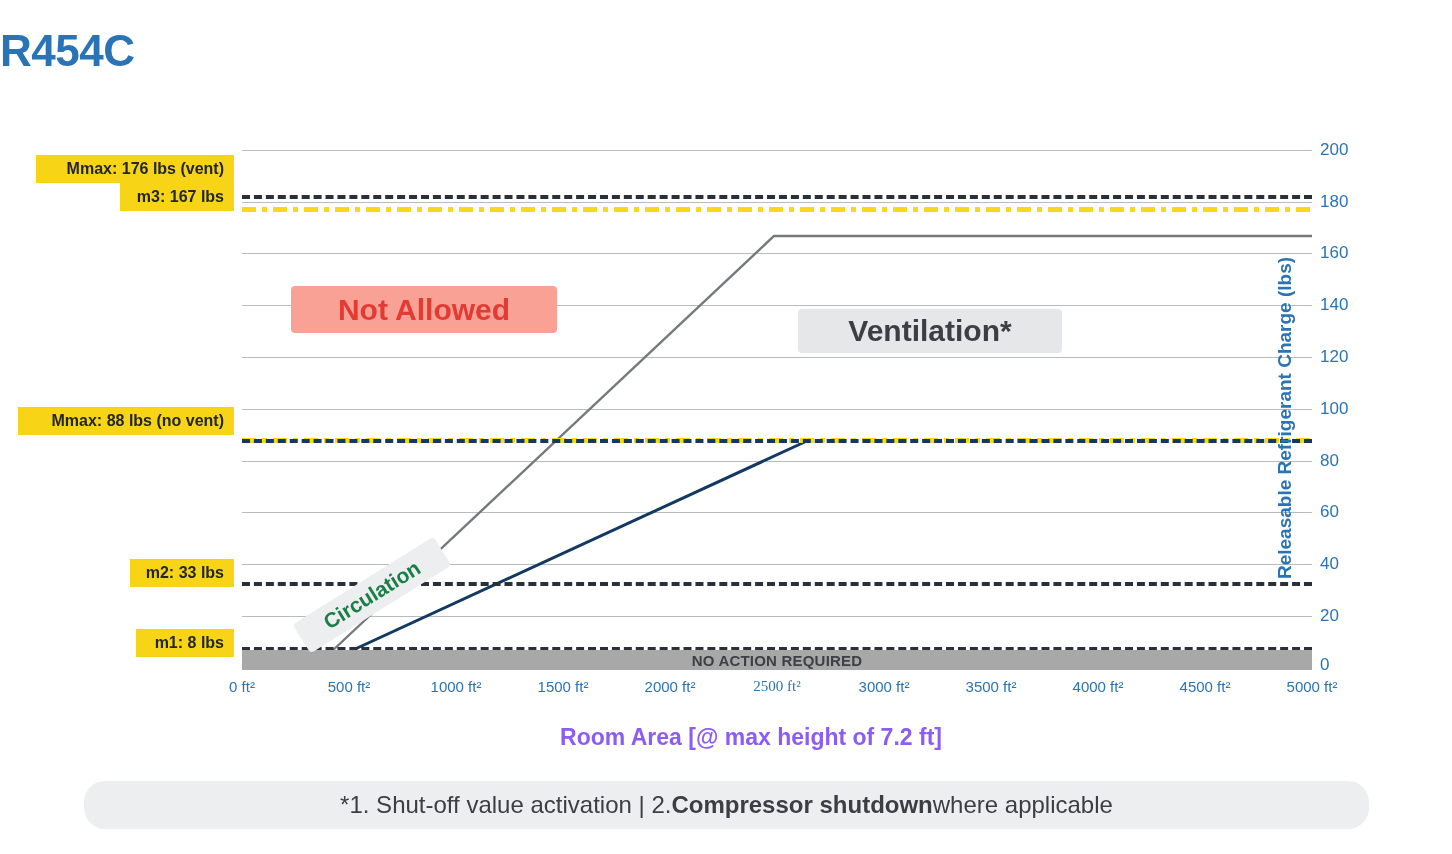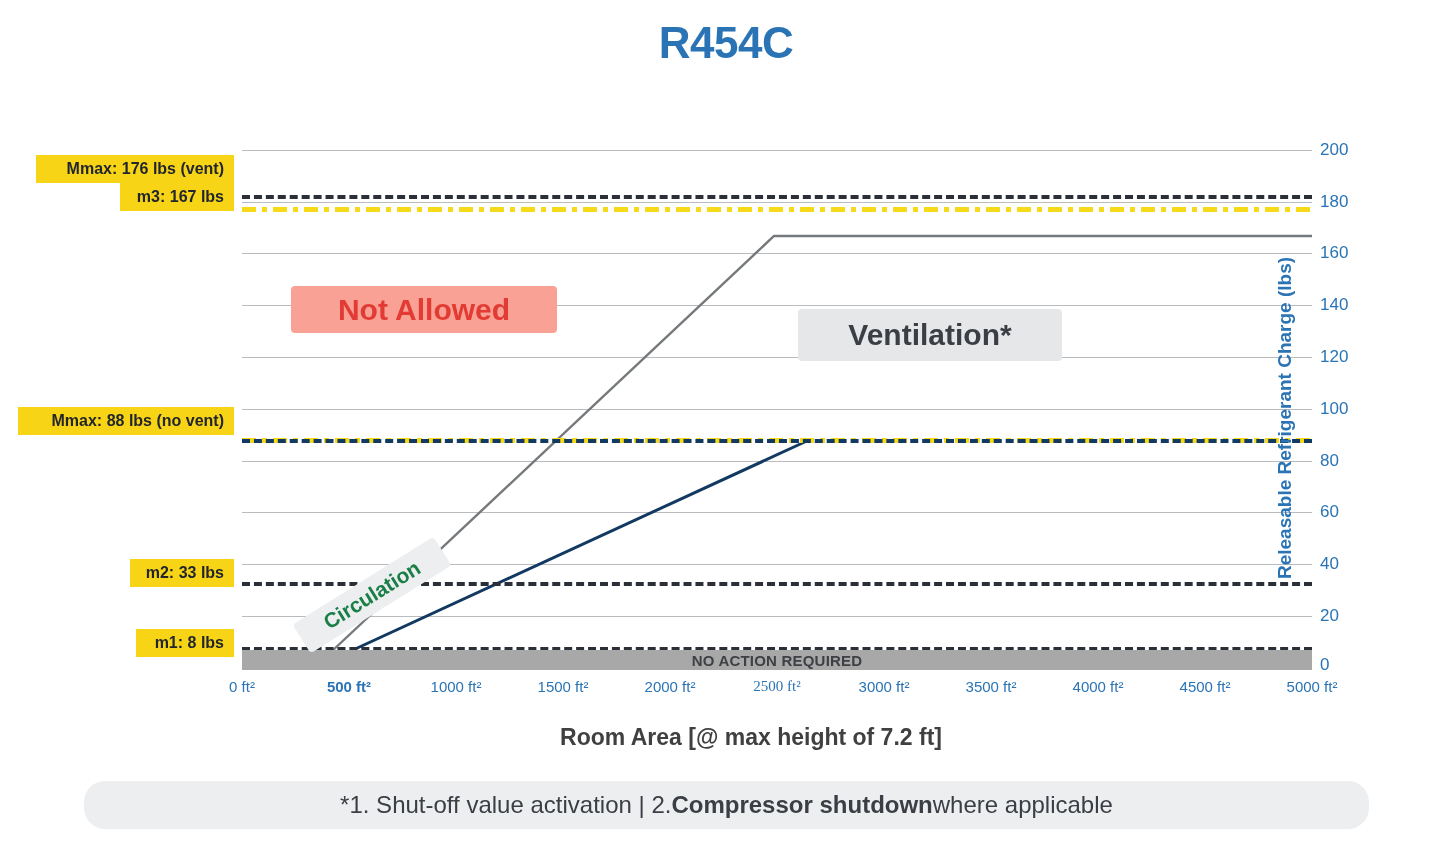--- a/index.html
+++ b/index.html
@@ -11,24 +11,23 @@
     width: 1452px;
     height: 854px;
     font-family: "Liberation Sans", sans-serif;
     overflow: hidden;
     position: relative;
   }
 
   
   #title-block {
     position: absolute;
-    top: 20px;
+    top: 28px;
     left: 0;
     width: 1452px;
-    text-align: center;
   }
   #chart-title {
     font-size: 44px;
     font-weight: bold;
     color: #2a74b5;
     letter-spacing: -0.5px;
     line-height: 1.05;
   }
   #chart-subtitle {
     font-size: 30px;
@@ -172,21 +171,21 @@
 
   
   #x-axis-title {
     position: absolute;
     top: 724px;
     left: 0;
     width: 1452px;
     text-align: center;
     font-size: 23px;
     font-weight: bold;
-    color: #404040;
+    color: #8b5cf6;
   }
   #x-axis-title-inner { margin-left: 50px; display: inline-block; }
   #y-axis-title {
     position: absolute;
     right: 6px;
     top: 418px;
     transform: translateY(-50%) rotate(-90deg);
     transform-origin: center center;
     font-size: 19px;
     font-weight: bold;
@@ -243,39 +242,39 @@
   <div class="hline navy-dash" style="top:289px;"></div>
   <div class="hline dark-dash" style="top:432px;"></div>
   <div class="hline dark-dash" style="top:497px;"></div>
 
   <div id="no-action-bar" style="top:500px;">
     <span>NO ACTION REQUIRED</span>
   </div>
 
   <div class="zone-label" id="zone-not-allowed" style="left:49px; top:136px; width:266px; height:47px;">Not Allowed</div>
 
-  <div class="zone-label" id="zone-ventilation" style="left:556px; top:159px; width:264px; height:52px;">Ventilation*</div>
+  <div class="zone-label" id="zone-ventilation" style="left:556px; top:159px; width:264px; height:44px;">Ventilation*</div>
 
 
   <div class="zone-label" id="zone-circulation" style="left:47px; top:428px; width:166px; height:34px;">Circulation</div>
 
   <div class="ytick-label" style="top:0px;">200</div>
   <div class="ytick-label" style="top:52px;">180</div>
   <div class="ytick-label" style="top:103px;">160</div>
   <div class="ytick-label" style="top:155px;">140</div>
   <div class="ytick-label" style="top:207px;">120</div>
   <div class="ytick-label" style="top:259px;">100</div>
   <div class="ytick-label" style="top:311px;">80</div>
   <div class="ytick-label" style="top:362px;">60</div>
   <div class="ytick-label" style="top:414px;">40</div>
   <div class="ytick-label" style="top:466px;">20</div>
   <div class="ytick-label" style="top:515px;">0</div>
 
   <div class="xtick-label" style="left:0px;">0 ft²</div>
-  <div class="xtick-label" style="left:107px;font-weight:bold;">500 ft²</div>
+  <div class="xtick-label" style="left:107px;">500 ft²</div>
   <div class="xtick-label" style="left:214px;">1000 ft²</div>
   <div class="xtick-label" style="left:321px;">1500 ft²</div>
   <div class="xtick-label" style="left:428px;text-align:right;">2000 ft²</div>
   <div class="xtick-label" style="left:535px;font-family:Liberation Serif, serif;">2500 ft²</div>
   <div class="xtick-label" style="left:642px;">3000 ft²</div>
   <div class="xtick-label" style="left:749px;">3500 ft²</div>
   <div class="xtick-label" style="left:856px;">4000 ft²</div>
   <div class="xtick-label" style="left:963px;">4500 ft²</div>
   <div class="xtick-label" style="left:1070px;">5000 ft²</div>
 </div>

